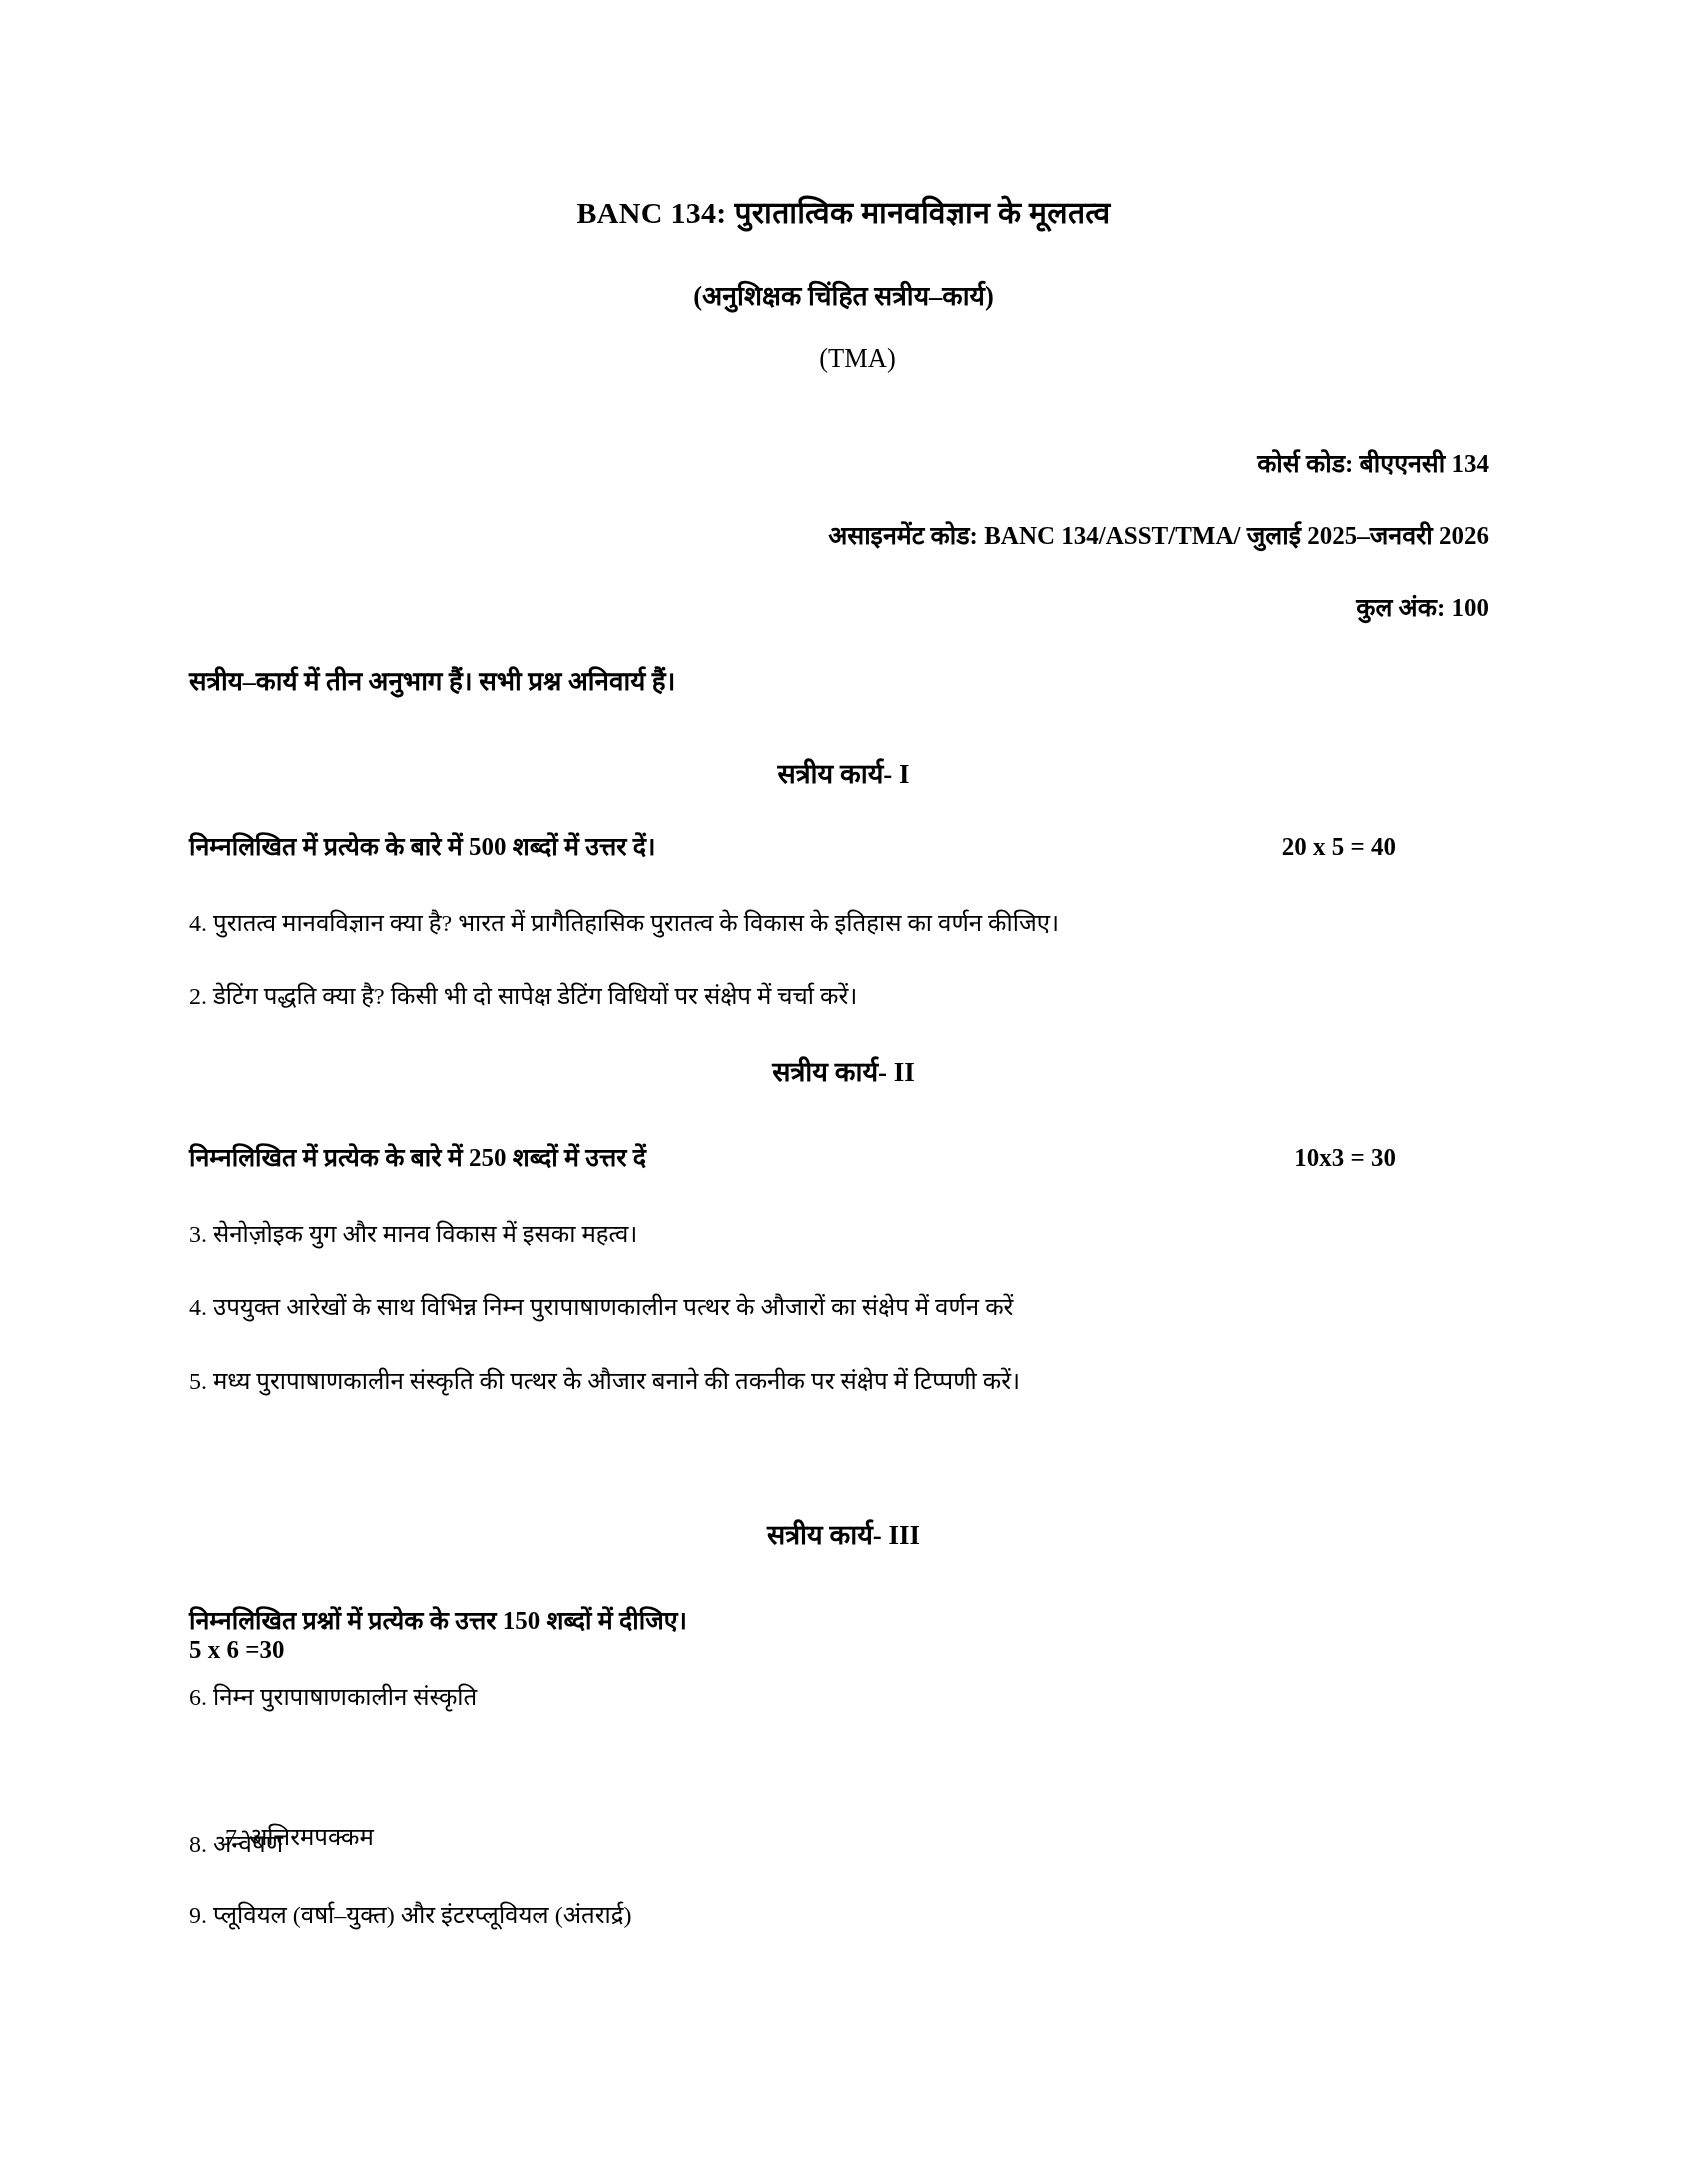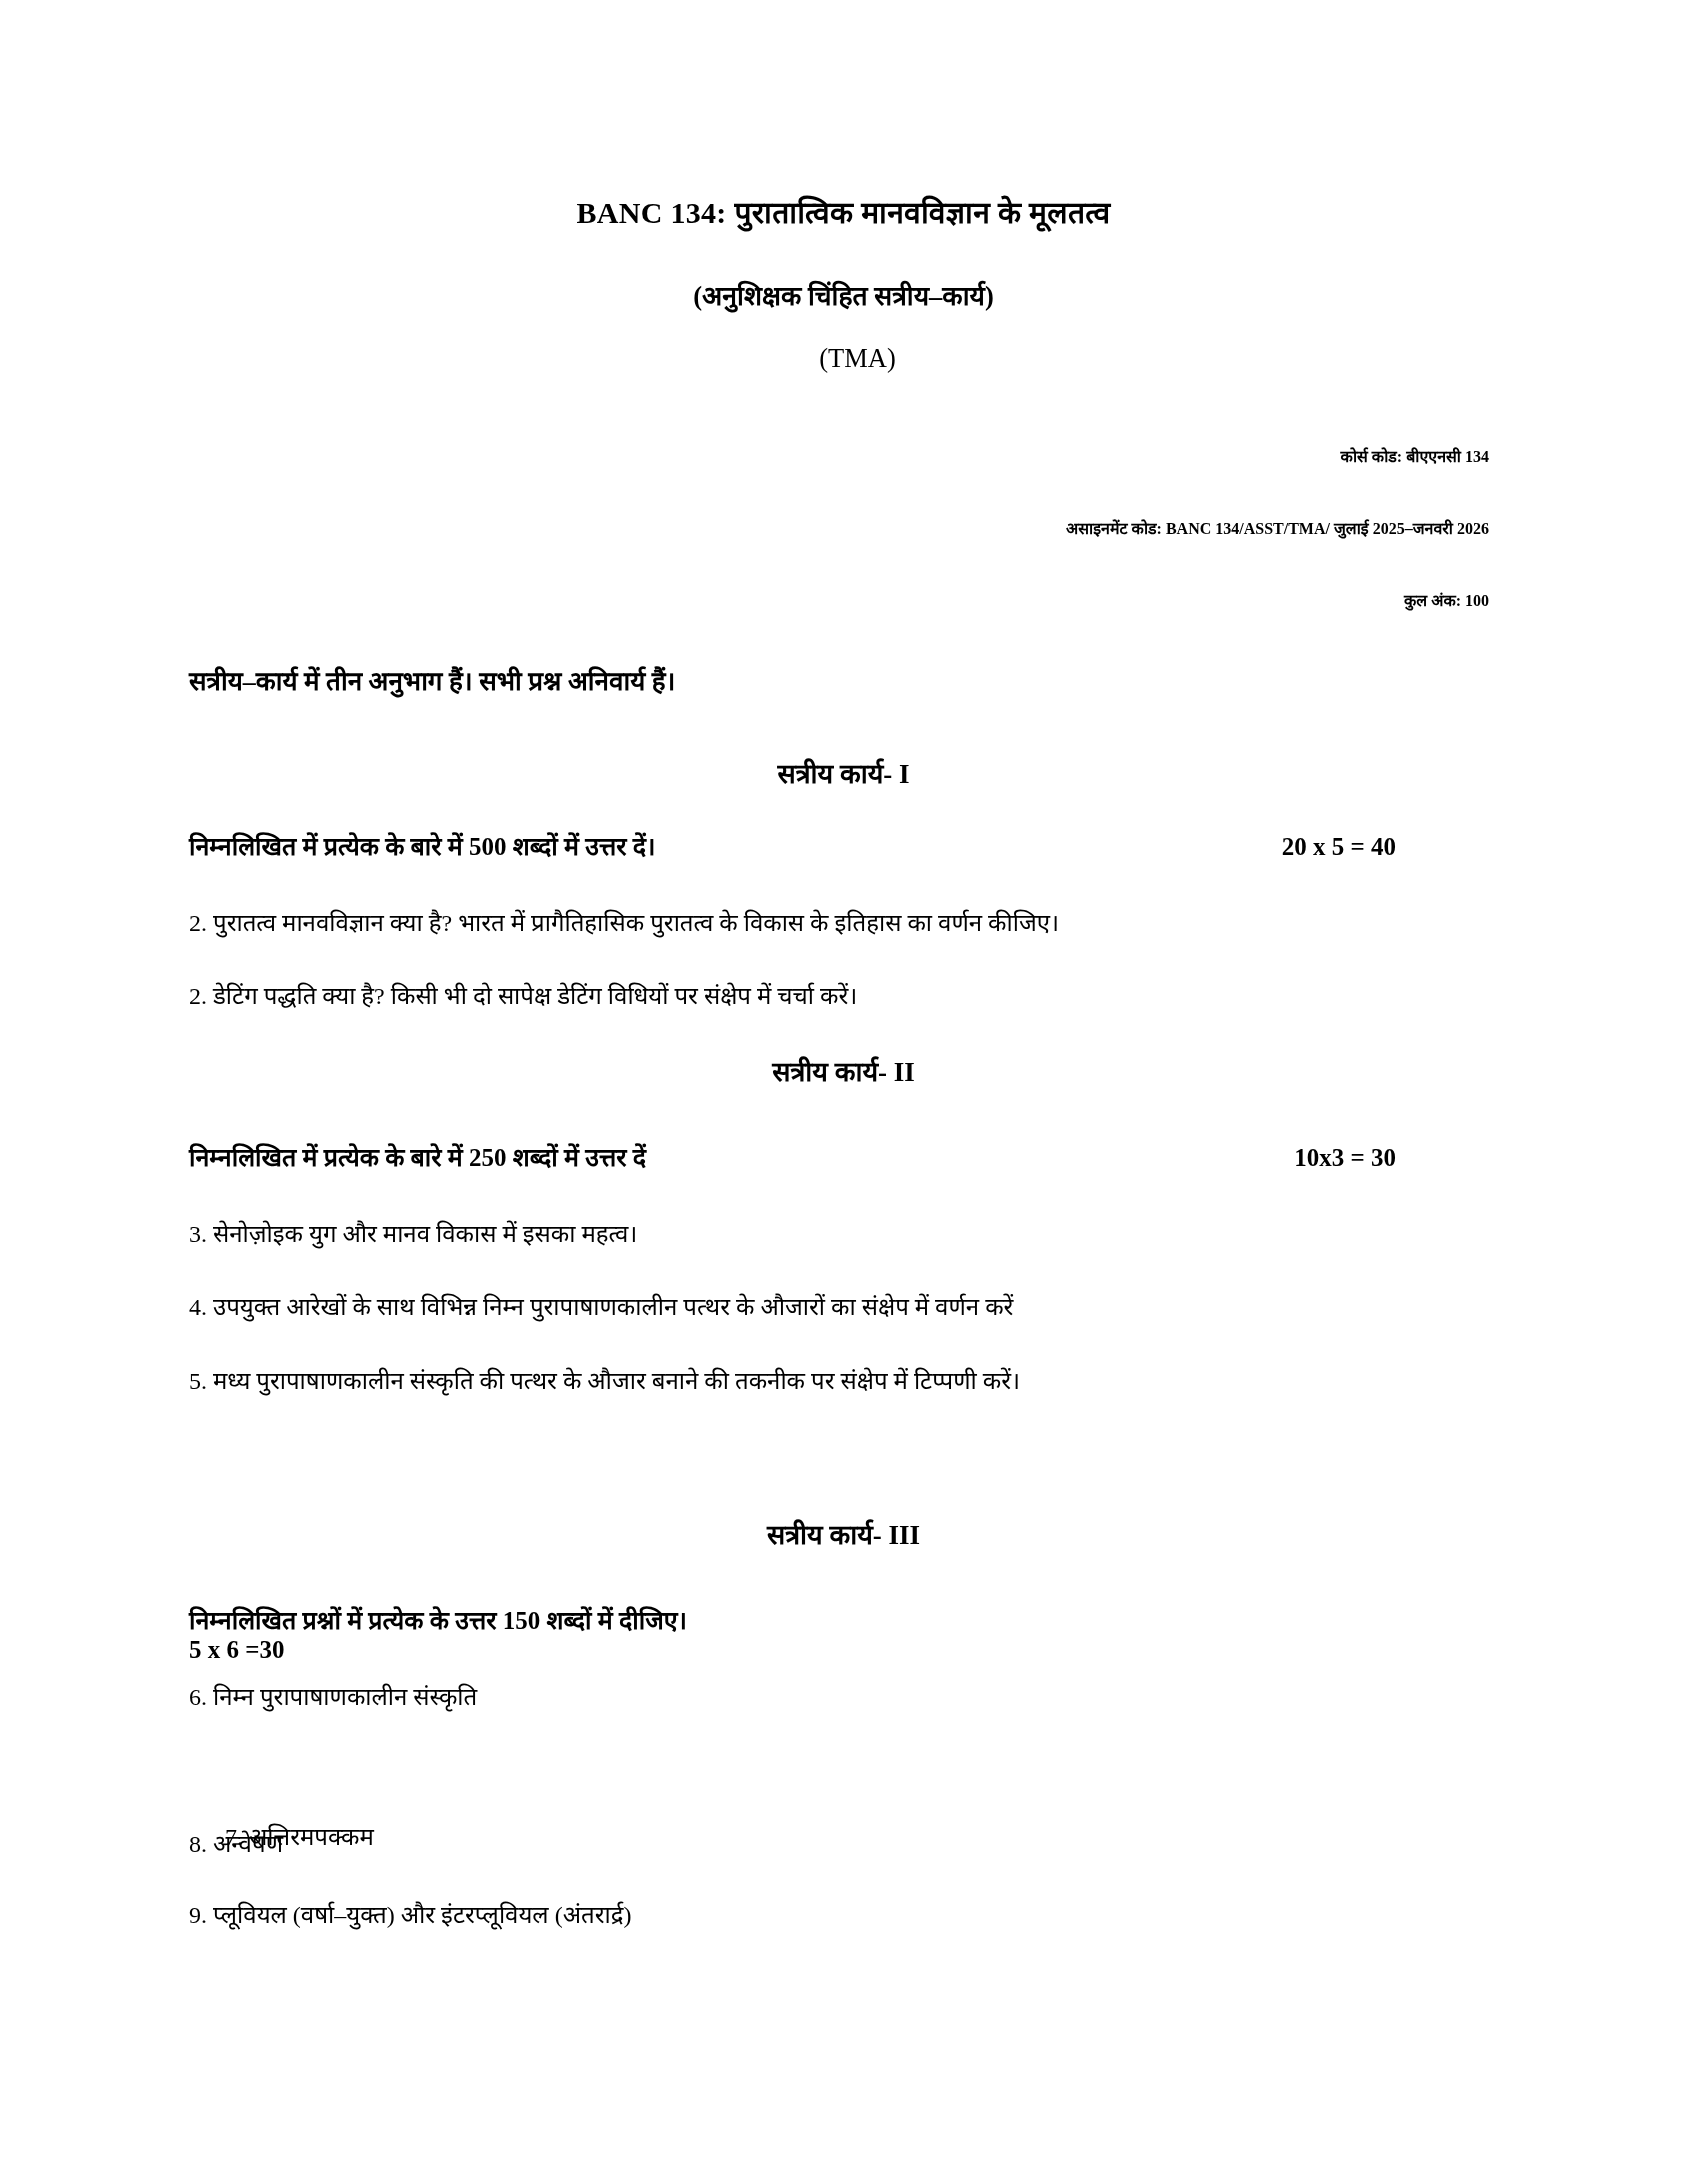--- a/index.html
+++ b/index.html
@@ -49,21 +49,21 @@
     font-weight: normal;
     font-family: "Liberation Serif", "DejaVu Serif", serif;
     margin-left: 28px;
   }
 
   
   .meta {
     position: absolute;
     right: 198px;
     text-align: right;
-    font-size: 16px;
+    font-size: 25px;
     font-weight: bold;
     font-family: "Liberation Serif", "DejaVu Sans", serif;
     white-space: nowrap;
   }
   .meta-course { top: 445px; }
   .meta-assign { top: 517px; }
   .meta-marks  { top: 589px; }
 
   
   .global-instruction {
@@ -144,21 +144,21 @@
   <div class="meta meta-assign">असाइनमेंट कोड: BANC 134/ASST/TMA/ जुलाई 2025–जनवरी 2026</div>
   <div class="meta meta-marks">कुल अंक: 100</div>
 
   <div class="global-instruction">सत्रीय–कार्य में तीन अनुभाग हैं। सभी प्रश्न अनिवार्य हैं।</div>
 
   <div class="section-heading sec1-head">सत्रीय कार्य- I</div>
   <div class="section-instruction sec1-instr">
     <span>निम्नलिखित में प्रत्येक के बारे में 500 शब्दों में उत्तर दें।</span>
     <span class="marks">20 x 5 = 40</span>
   </div>
-  <div class="question q1">2. पुरातत्व मानवविज्ञान क्या है? भारत में प्रागैतिहासिक पुरातत्व के विकास के इतिहास का वर्णन कीजिए।</div>
+  <div class="question q1">4. पुरातत्व मानवविज्ञान क्या है? भारत में प्रागैतिहासिक पुरातत्व के विकास के इतिहास का वर्णन कीजिए।</div>
   <div class="question q2">2. डेटिंग पद्धति क्या है? किसी भी दो सापेक्ष डेटिंग विधियों पर संक्षेप में चर्चा करें।</div>
 
   <div class="section-heading sec2-head">सत्रीय कार्य- II</div>
   <div class="section-instruction sec2-instr">
     <span>निम्नलिखित में प्रत्येक के बारे में 250 शब्दों में उत्तर दें</span>
     <span class="marks">10x3 = 30</span>
   </div>
   <div class="question q3">3. सेनोज़ोइक युग और मानव विकास में इसका महत्व।</div>
   <div class="question q4">4. उपयुक्त आरेखों के साथ विभिन्न निम्न पुरापाषाणकालीन पत्थर के औजारों का संक्षेप में वर्णन करें</div>
   <div class="question q5">5. मध्य पुरापाषाणकालीन संस्कृति की पत्थर के औजार बनाने की तकनीक पर संक्षेप में टिप्पणी करें।</div>

